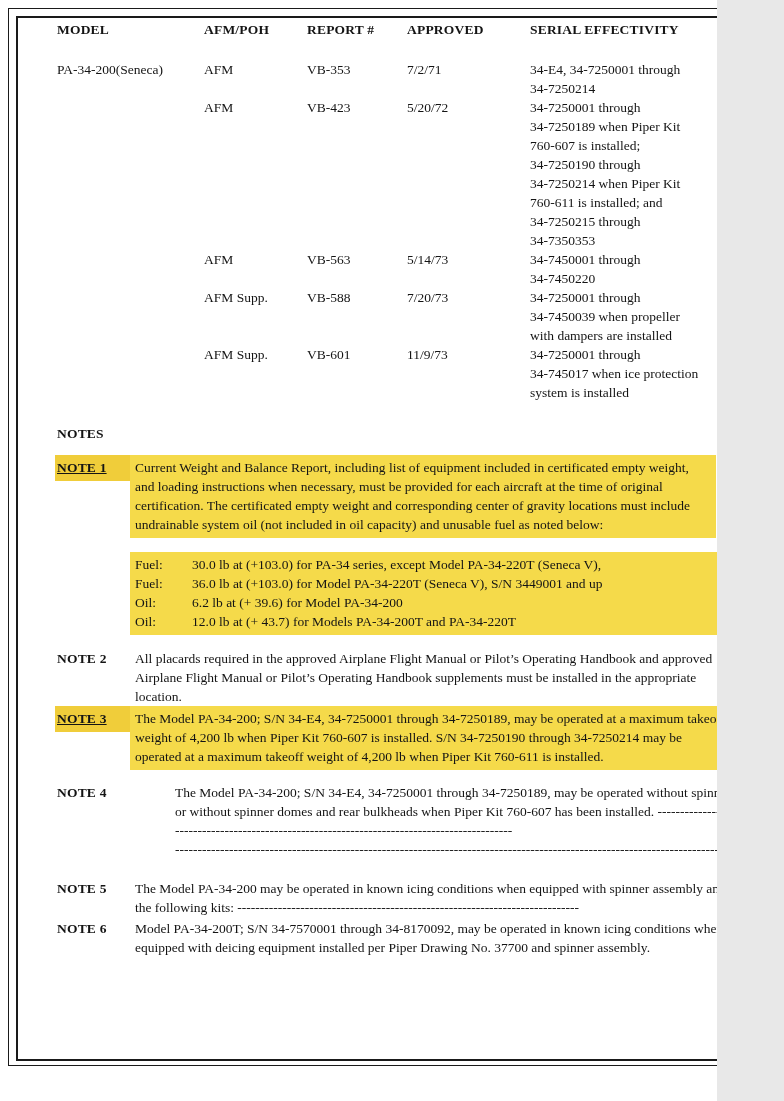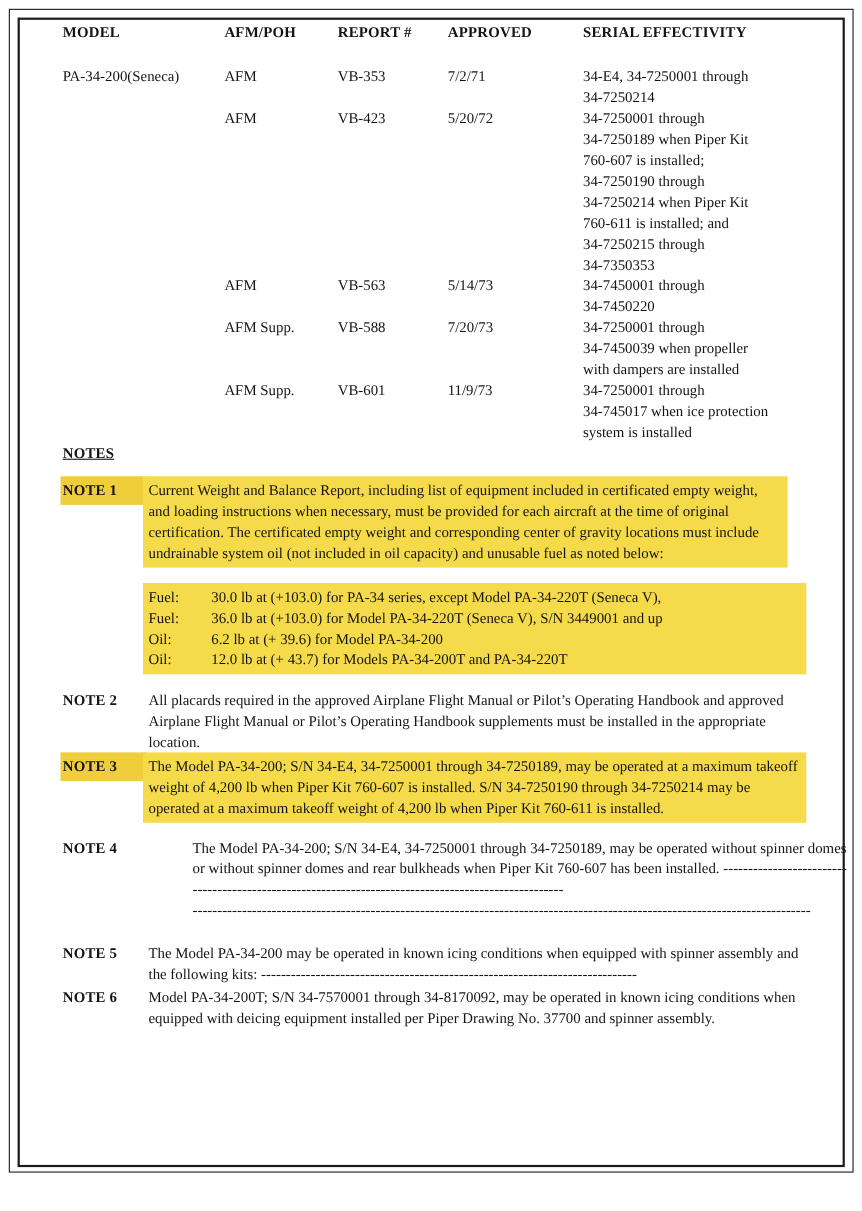--- a/index.html
+++ b/index.html
@@ -1,33 +1,33 @@
 <!DOCTYPE html>
 <html style="--hl1: #f0cd3a; --hl2: #f5da4a;"><head>
 <meta charset="utf-8">
 <style>
   html,body{margin:0;padding:0;background:#e8e8e8;}
-  .page{position:relative;width:784px;height:1101px;background:#ffffff;
+  .page{position:relative;width:717px;height:1101px;background:#ffffff;
         font-family:"Liberation Serif", serif;color:#141414;overflow:hidden;}
   .frame-outer{position:absolute;left:8px;top:8px;width:766px;height:1056px;
         border:1px solid #1a1a1a;}
   .frame-inner{position:absolute;left:16px;top:16px;width:748px;height:1041px;
         border:2px solid #1a1a1a;}
   .content{position:absolute;left:57px;top:20px;width:676px;
         font-size:13.5px;line-height:19px;}
   
   .trow{display:grid;grid-template-columns:147px 103px 100px 123px 203px;align-items:start;}
   .thead{font-weight:bold;margin-bottom:21px;letter-spacing:.2px;}
   .pre{white-space:pre-line;}
   
-  .notes-heading{font-weight:bold;text-decoration:underline;letter-spacing:.2px;}
+  .notes-heading{font-weight:bold;margin-top:22px;letter-spacing:.2px;}
   .note{display:grid;grid-template-columns:78px 598px;align-items:start;}
   .note-label{font-weight:bold;letter-spacing:.2px;}
   .hl-label{display:inline-block;background:var(--hl1,#f0cd3a);
-        width:78px;margin-left:-2px;padding:3px 0 4px 2px;box-sizing:border-box;}
+        width:78px;margin-left:-2px;padding:3px 0 4px 2px;box-sizing:border-box;text-decoration:underline;}
   .hl-body{background:var(--hl2,#f5da4a);padding:3px 6px 4px 5px;margin-left:-5px;}
   .hl-body.narrow{width:575px;}
   .mt-note1{margin-top:12px;}
   .fuel-block{margin-top:14px;}
   .fuel-line .flabel{display:inline-block;width:57px;}
   .mt-note2{margin-top:14px;}
   .mt-note3{}
   .mt-note4{margin-top:13px;gap:40px;}
   .mt-note5{margin-top:20px;}
   .mt-note6{margin-top:2px;}

